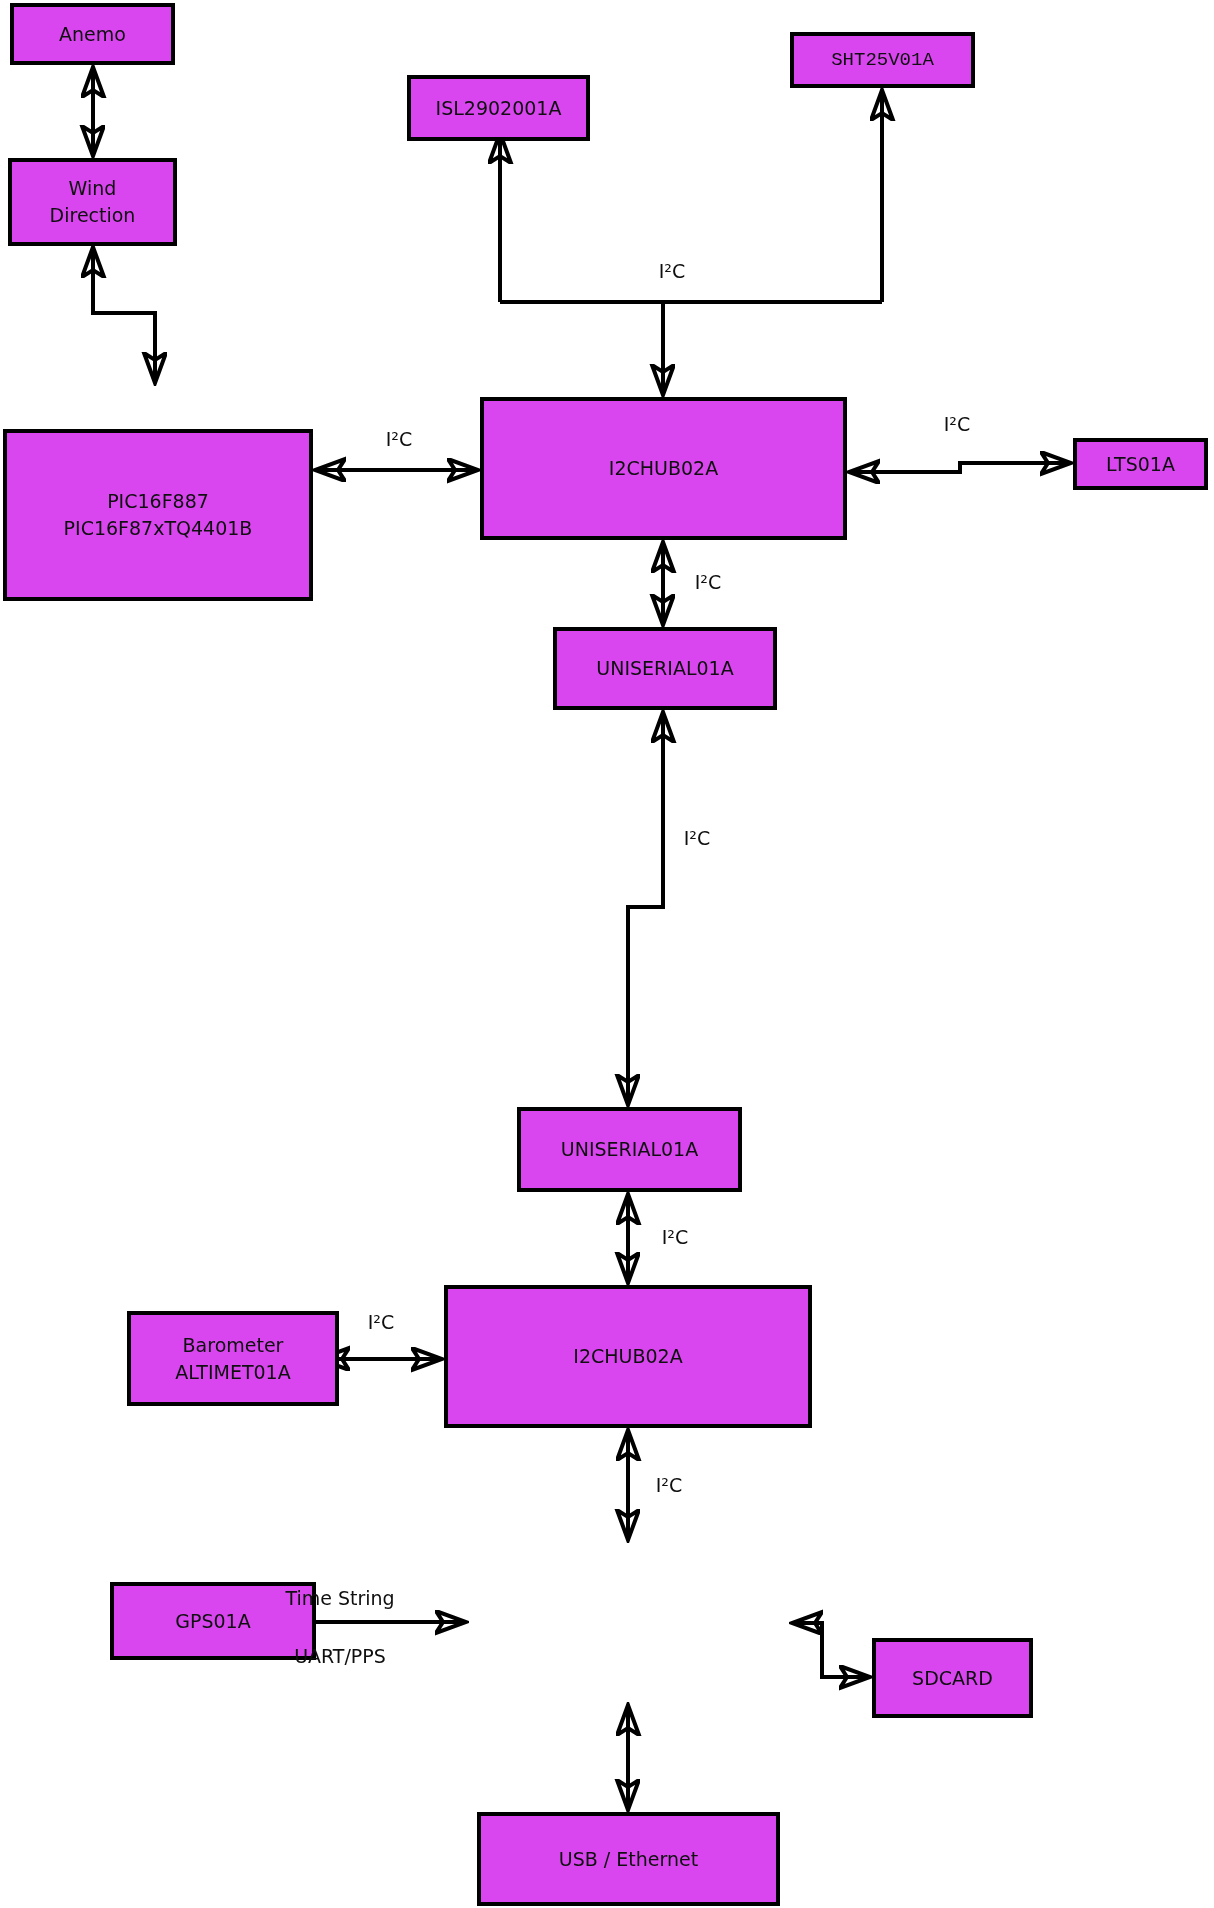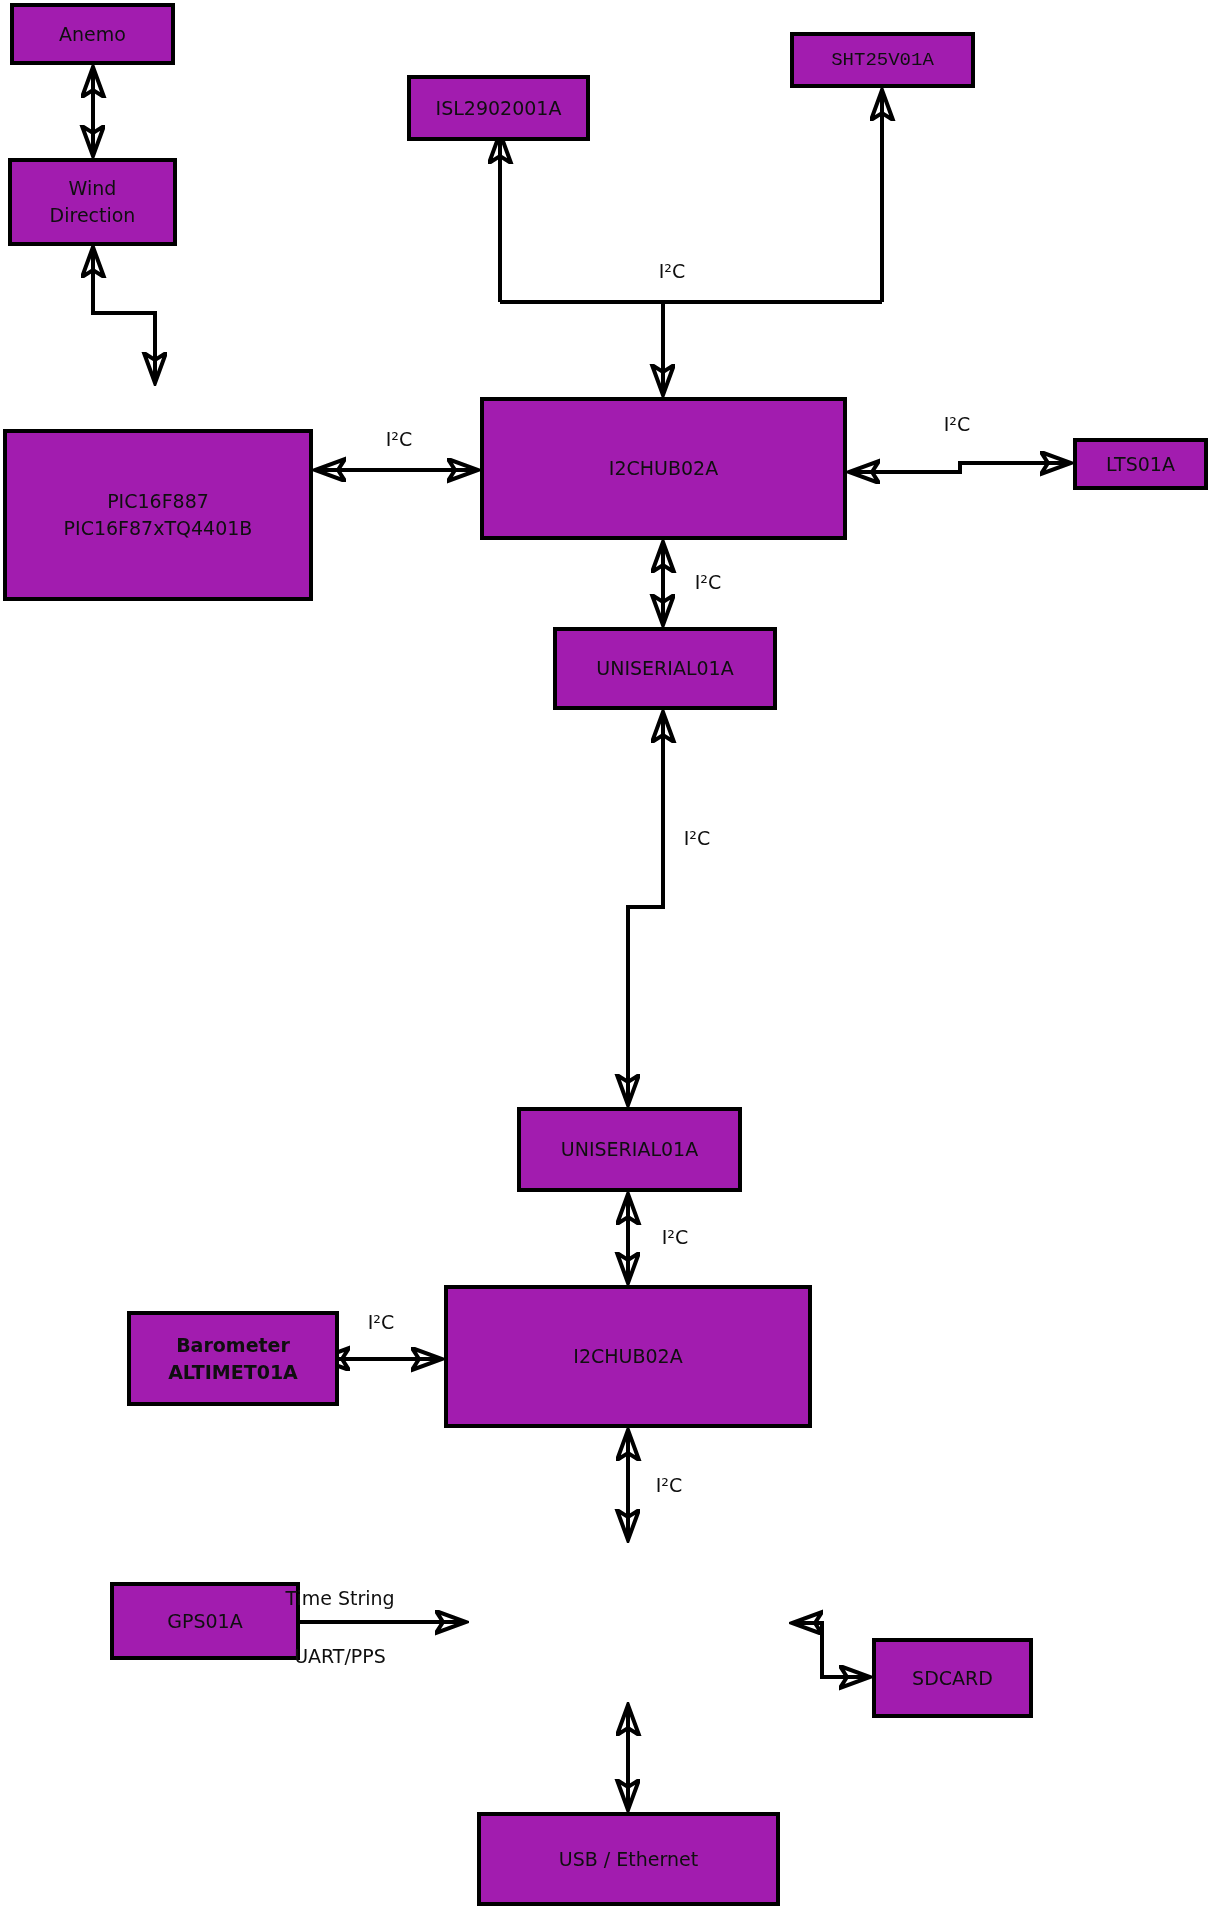--- a/index.html
+++ b/index.html
@@ -23,21 +23,21 @@
     height: 1908px;
   }
   .edges path {
     fill: none;
     stroke: #000000;
     stroke-width: 4;
   }
   .node {
     position: absolute;
     box-sizing: border-box;
-    background: #a21caf;
+    background: #d946ef;
     border: 4px solid #000000;
     display: flex;
     flex-direction: column;
     align-items: center;
     justify-content: center;
     text-align: center;
     font-size: 19px;
     line-height: 27px;
     white-space: nowrap;
   }
@@ -118,26 +118,26 @@
   </div>
 
   <div class="node" style="left:517px; top:1107px; width:225px; height:85px;">
     <span>UNISERIAL01A</span>
   </div>
 
   <div class="node" style="left:444px; top:1285px; width:368px; height:143px;">
     <span>I2CHUB02A</span>
   </div>
 
-  <div class="node" style="left:127px; top:1311px; width:212px; height:95px;font-weight:bold;">
+  <div class="node" style="left:127px; top:1311px; width:212px; height:95px;">
     <span>Barometer</span>
     <span>ALTIMET01A</span>
   </div>
 
-  <div class="node" style="left:110px; top:1582px; width:190px; height:78px;">
+  <div class="node" style="left:110px; top:1582px; width:206px; height:78px;">
     <span>GPS01A</span>
   </div>
 
 
   <div class="node" style="left:872px; top:1638px; width:161px; height:80px;">
     <span>SDCARD</span>
   </div>
 
   <div class="node" style="left:477px; top:1812px; width:303px; height:94px;">
     <span>USB / Ethernet</span>

